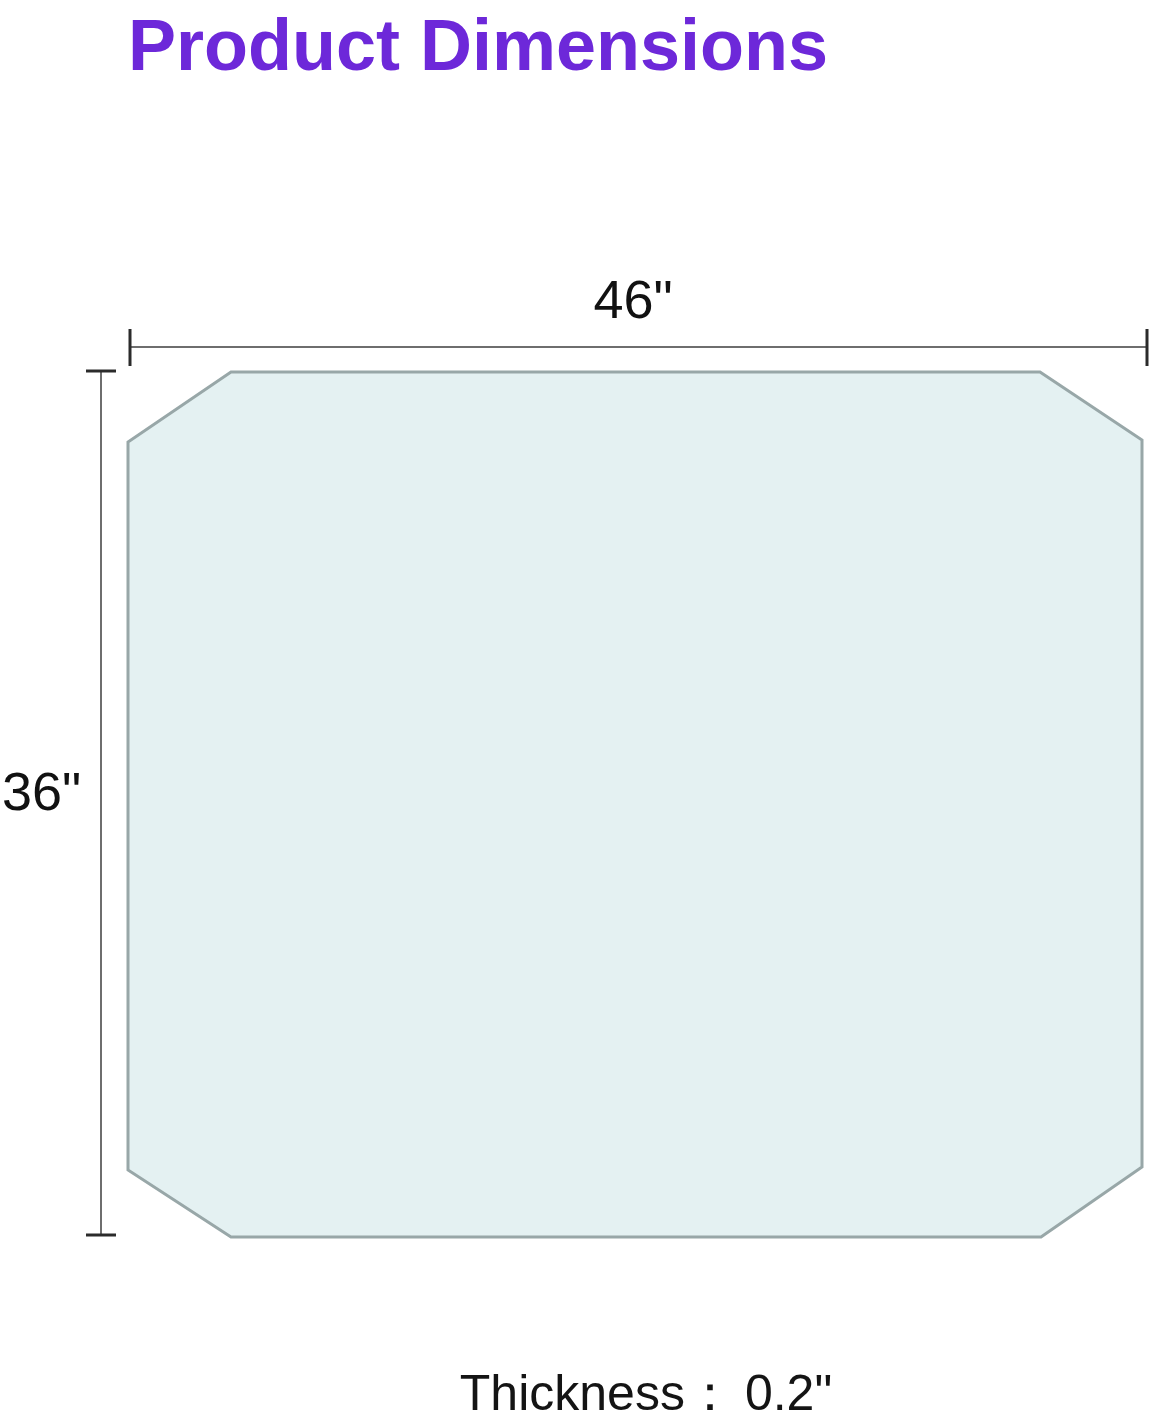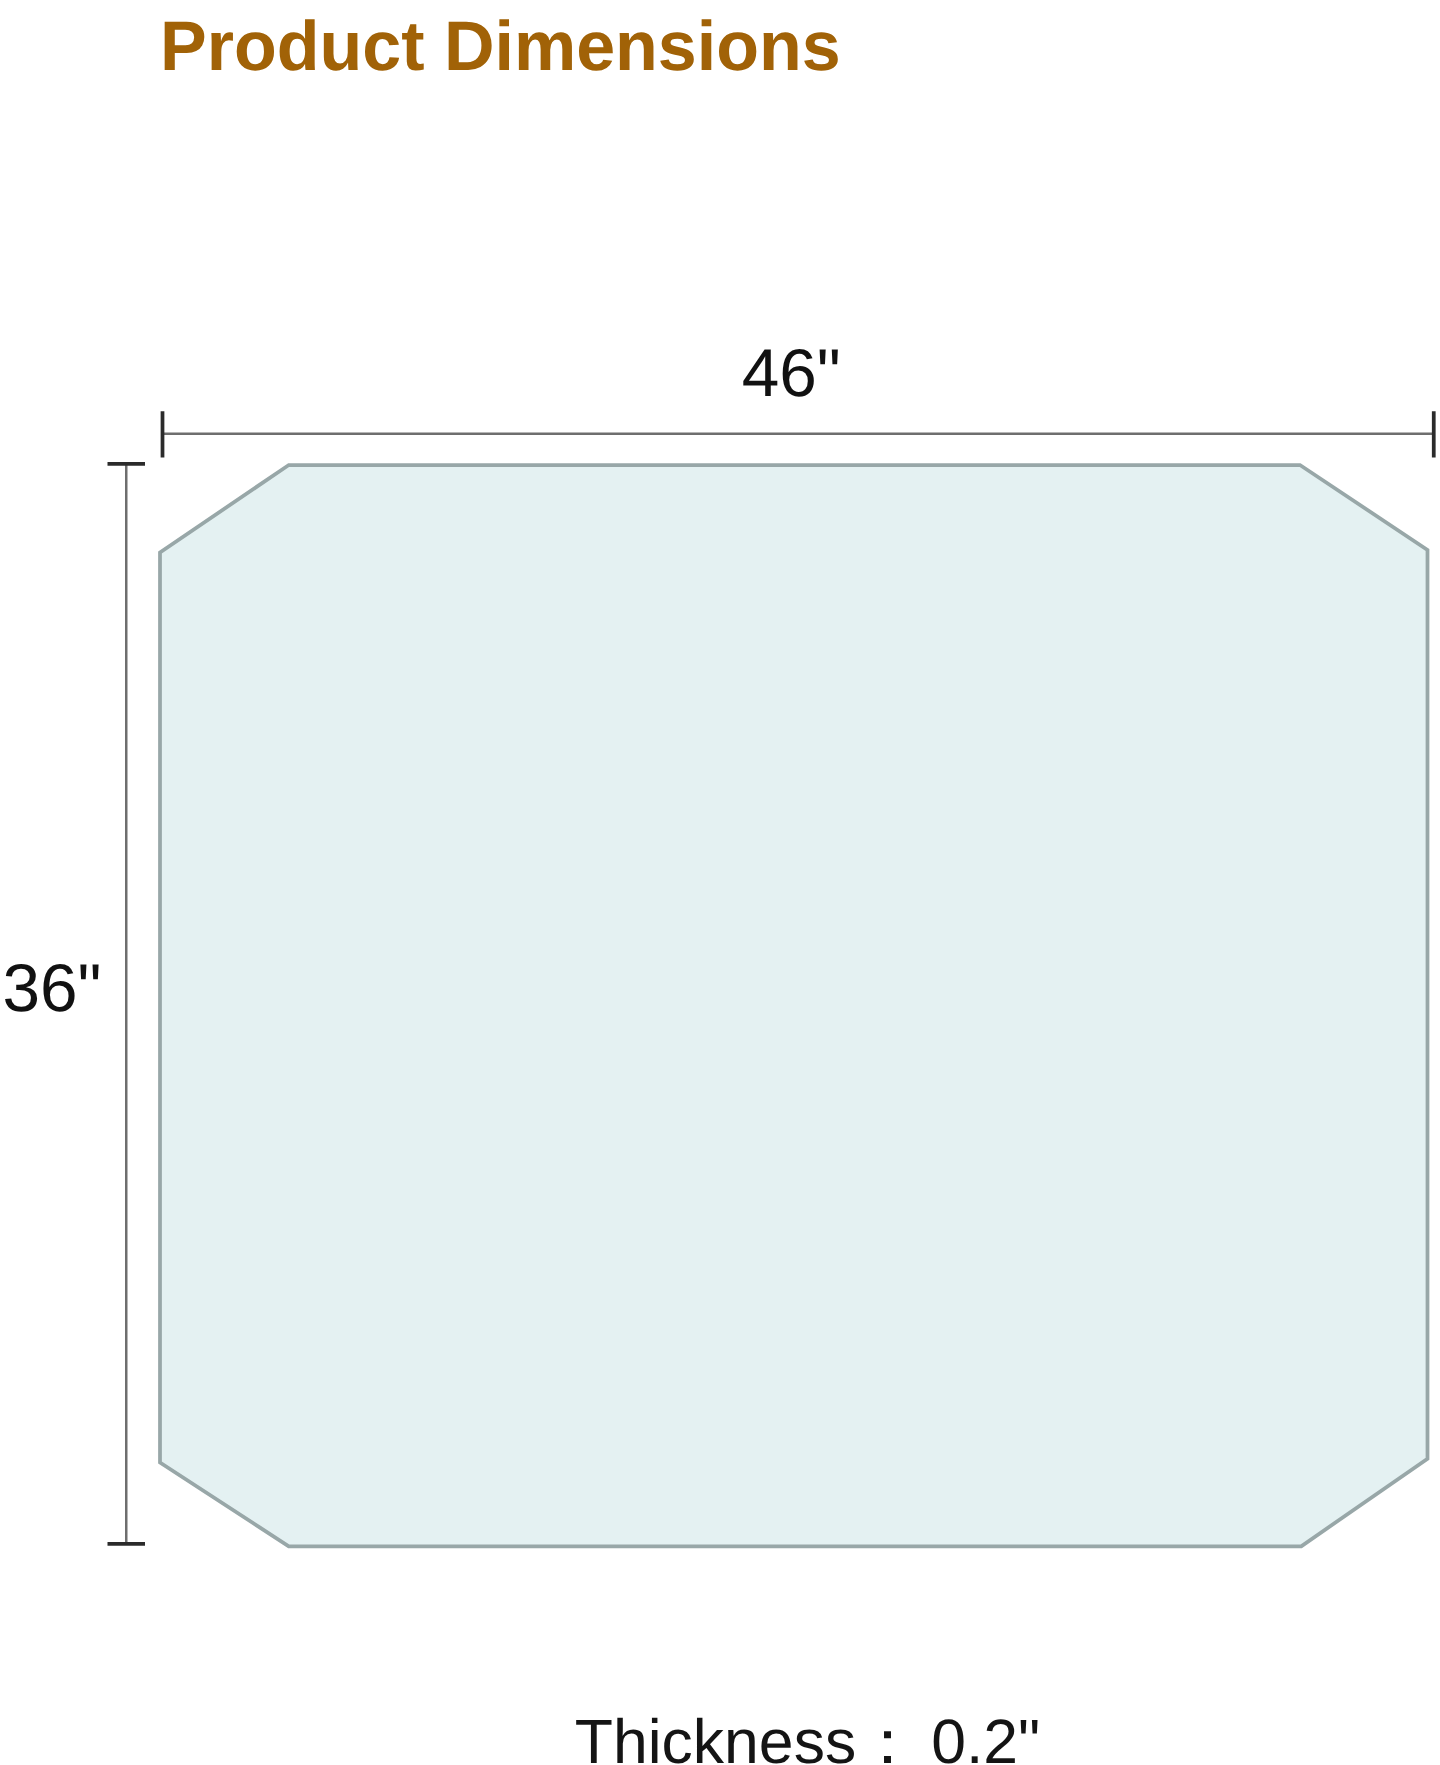--- a/index.html
+++ b/index.html
@@ -11,24 +11,24 @@
     width: 1152px;
     height: 1412px;
     background: #ffffff;
     overflow: hidden;
   }
 
   .page-title {
     position: absolute;
     left: 128px;
     top: 4px;
-    font-size: 56px;
+    font-size: 72px;
     font-weight: 700;
     letter-spacing: 0px;
-    color: #a16207;
+    color: #6d28d9;
     white-space: nowrap;
   }
 
   .diagram-svg {
     position: absolute;
     left: 0;
     top: 0;
     width: 1152px;
     height: 1412px;
   }

